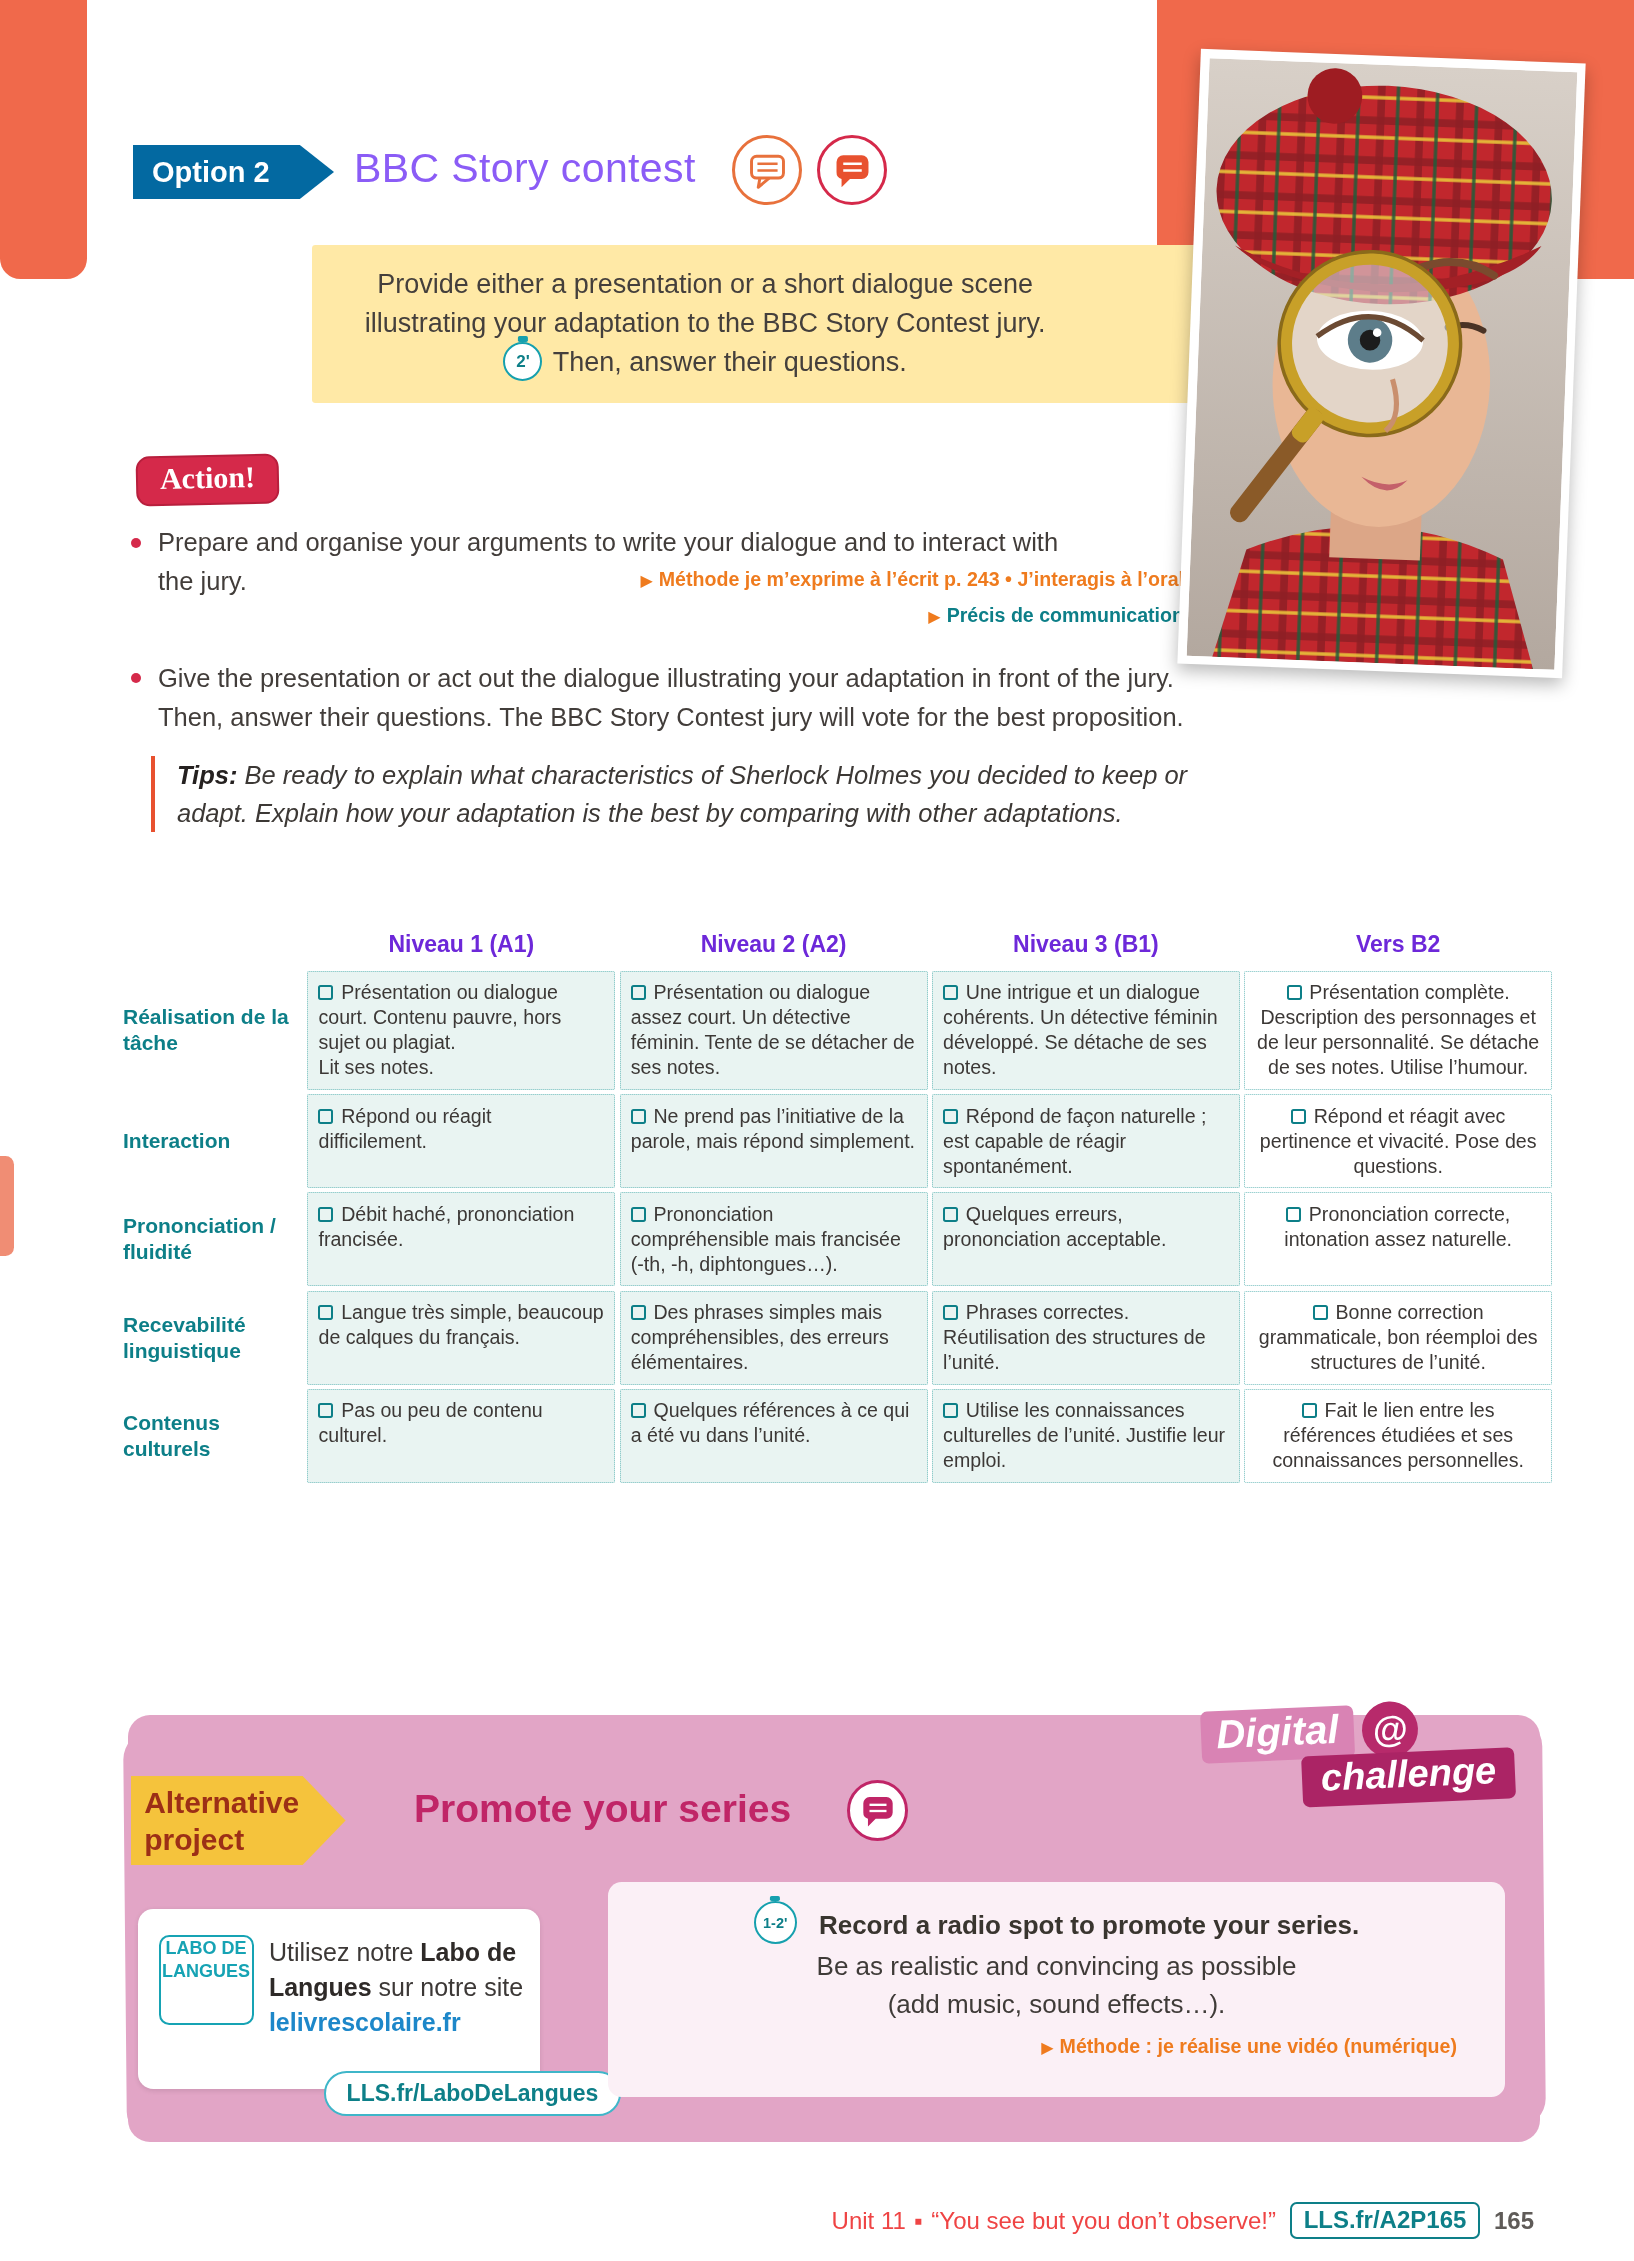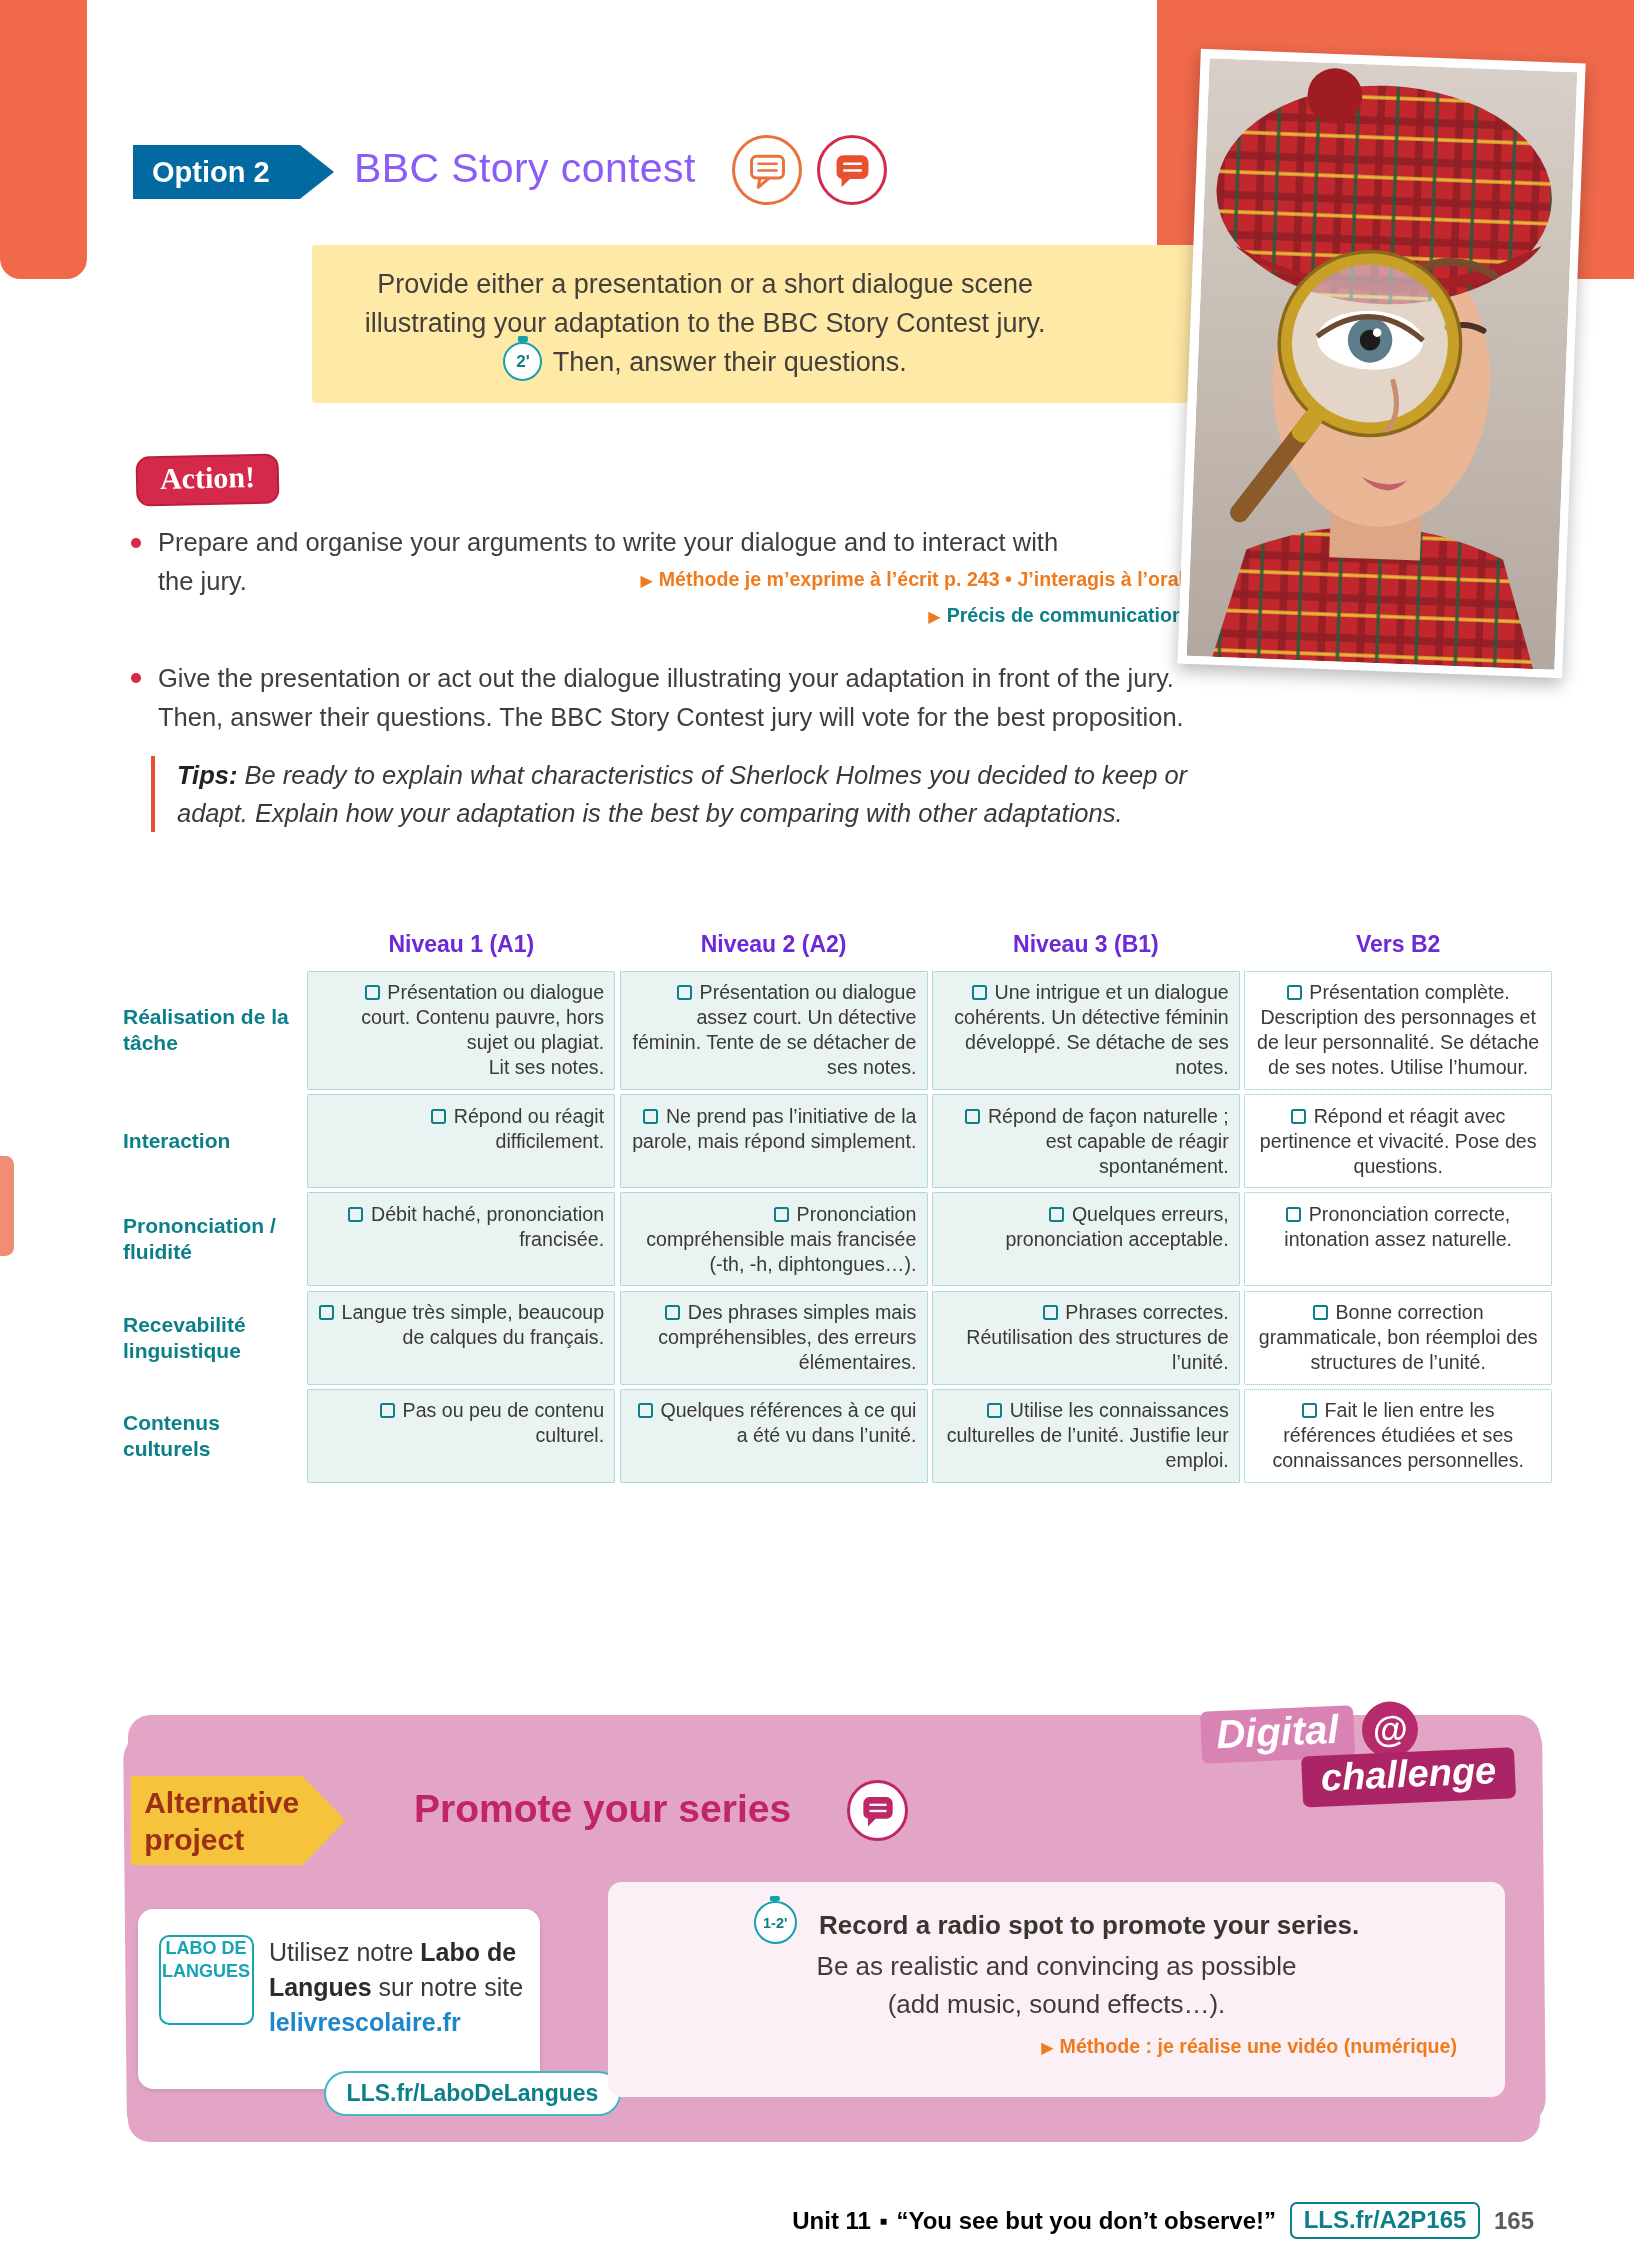--- a/index.html
+++ b/index.html
@@ -43,21 +43,21 @@
   .mlink.teal{color:#0d7f88;cursor:pointer;}
   .tri{color:#ef7b1e;font-size:16px;margin-right:6px;}
   .tips{border-left:4.3px solid #e8512f;padding-left:22px;margin-top:19px;margin-left:22px;font-style:italic;font-size:25.5px;line-height:38px;width:1060px;color:#3c3835;}
   .tips-label{font-weight:bold;color:#252120;}
 
   
   .rubric{position:absolute;left:123px;top:931px;display:grid;grid-template-columns:180px repeat(4,308px);gap:4.3px;}
   .r-head{font-size:23px;font-weight:bold;color:#6d28d9;text-align:center;padding-bottom:8.5px;align-self:end;}
   .r-label{font-size:21px;font-weight:bold;color:#0d7f88;align-self:center;line-height:26px;padding-right:6.8px;}
   .cell{border:1.7px dotted #74bfbf;padding:8.5px 10.2px;font-size:19.6px;line-height:25px;color:#3c3836;border-radius:1.7px;}
-  .mint{background:#e9f4f2;text-align:right;}
+  .mint{background:#e9f4f2;}
   .whitecell{background:#ffffff;text-align:center;}
   .cb{display:inline-block;width:11px;height:11px;border:2.6px solid #0d7f88;border-radius:2.6px;margin-right:7.7px;transform:translateY(0.9px);cursor:pointer;}
   .ct{white-space:pre-line;}
 
   
   .alt-section{position:absolute;left:128px;top:1715px;width:1412px;height:427px;}
   .band{position:absolute;inset:0;background:#e2a5c6;border-radius:22px;}
   .band.b-rough{inset:8.5px -3.4px;transform:rotate(-.55deg);border-radius:29px;}
   .alt-banner{position:absolute;left:2.6px;top:61px;width:215px;height:89px;background:#f5c33c;
     clip-path:polygon(0 0,80% 0,100% 50%,80% 100%,0 100%);
@@ -80,21 +80,21 @@
   .labo-badge{position:absolute;left:186px;top:162px;background:#fff;border:2.6px solid #3fb6c9;border-radius:24px;padding:6.8px 20.4px;font-size:23px;font-weight:bold;color:#0d7f88;white-space:nowrap;cursor:pointer;}
 
   .record-box{position:absolute;left:480px;top:167px;width:897px;height:215px;background:#fbf0f6;border-radius:13.6px;}
   .rec-title{display:flex;align-items:center;justify-content:center;gap:12px;margin-top:22px;font-size:26px;font-weight:bold;color:#39352f;}
   .rec-timer{font-size:14.5px;width:43px;height:43px;}
   .rec-line{text-align:center;font-size:26px;line-height:38px;color:#3f3b38;}
   .rec-method{text-align:right;padding-right:48px;margin-top:12px;font-size:19.6px;font-weight:bold;color:#ef7b1e;cursor:pointer;}
 
   
   .footer{position:absolute;top:2202px;left:0;width:1534px;display:flex;justify-content:flex-end;align-items:center;gap:13.6px;font-size:24px;}
-  .f-title{color:#000000;font-weight:bold;display:flex;gap:8.5px;align-items:center;}
+  .f-title{color:#ef4444;font-weight:normal;display:flex;gap:8.5px;align-items:center;}
   .f-badge{border:2.6px solid #0d7f88;border-radius:6.8px;padding:1.7px 12px 3.4px;color:#0d7f88;font-weight:bold;cursor:pointer;}
   .f-page{color:#5f5b58;font-weight:bold;}
 
   
   .photo{position:absolute;left:1189px;top:56px;width:385px;height:615px;background:#fff;padding:8.5px;box-sizing:border-box;
     box-shadow:0 6.8px 17px rgba(0,0,0,.28);transform:rotate(2.2deg);z-index:5;}
   .photo svg{width:100%;height:100%;display:block;}
 </style>
 </head>
 <body>

